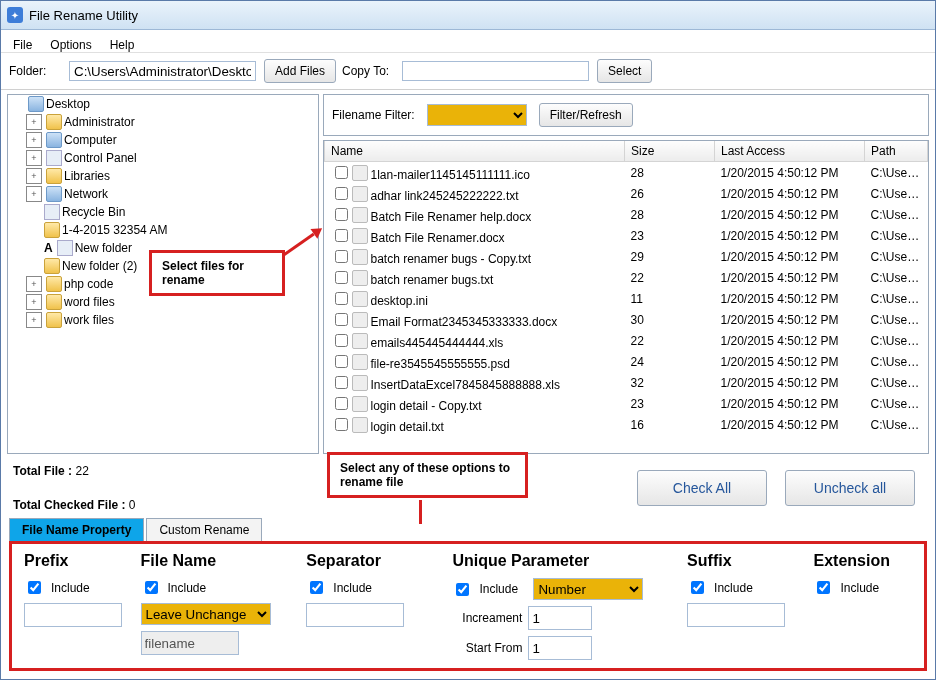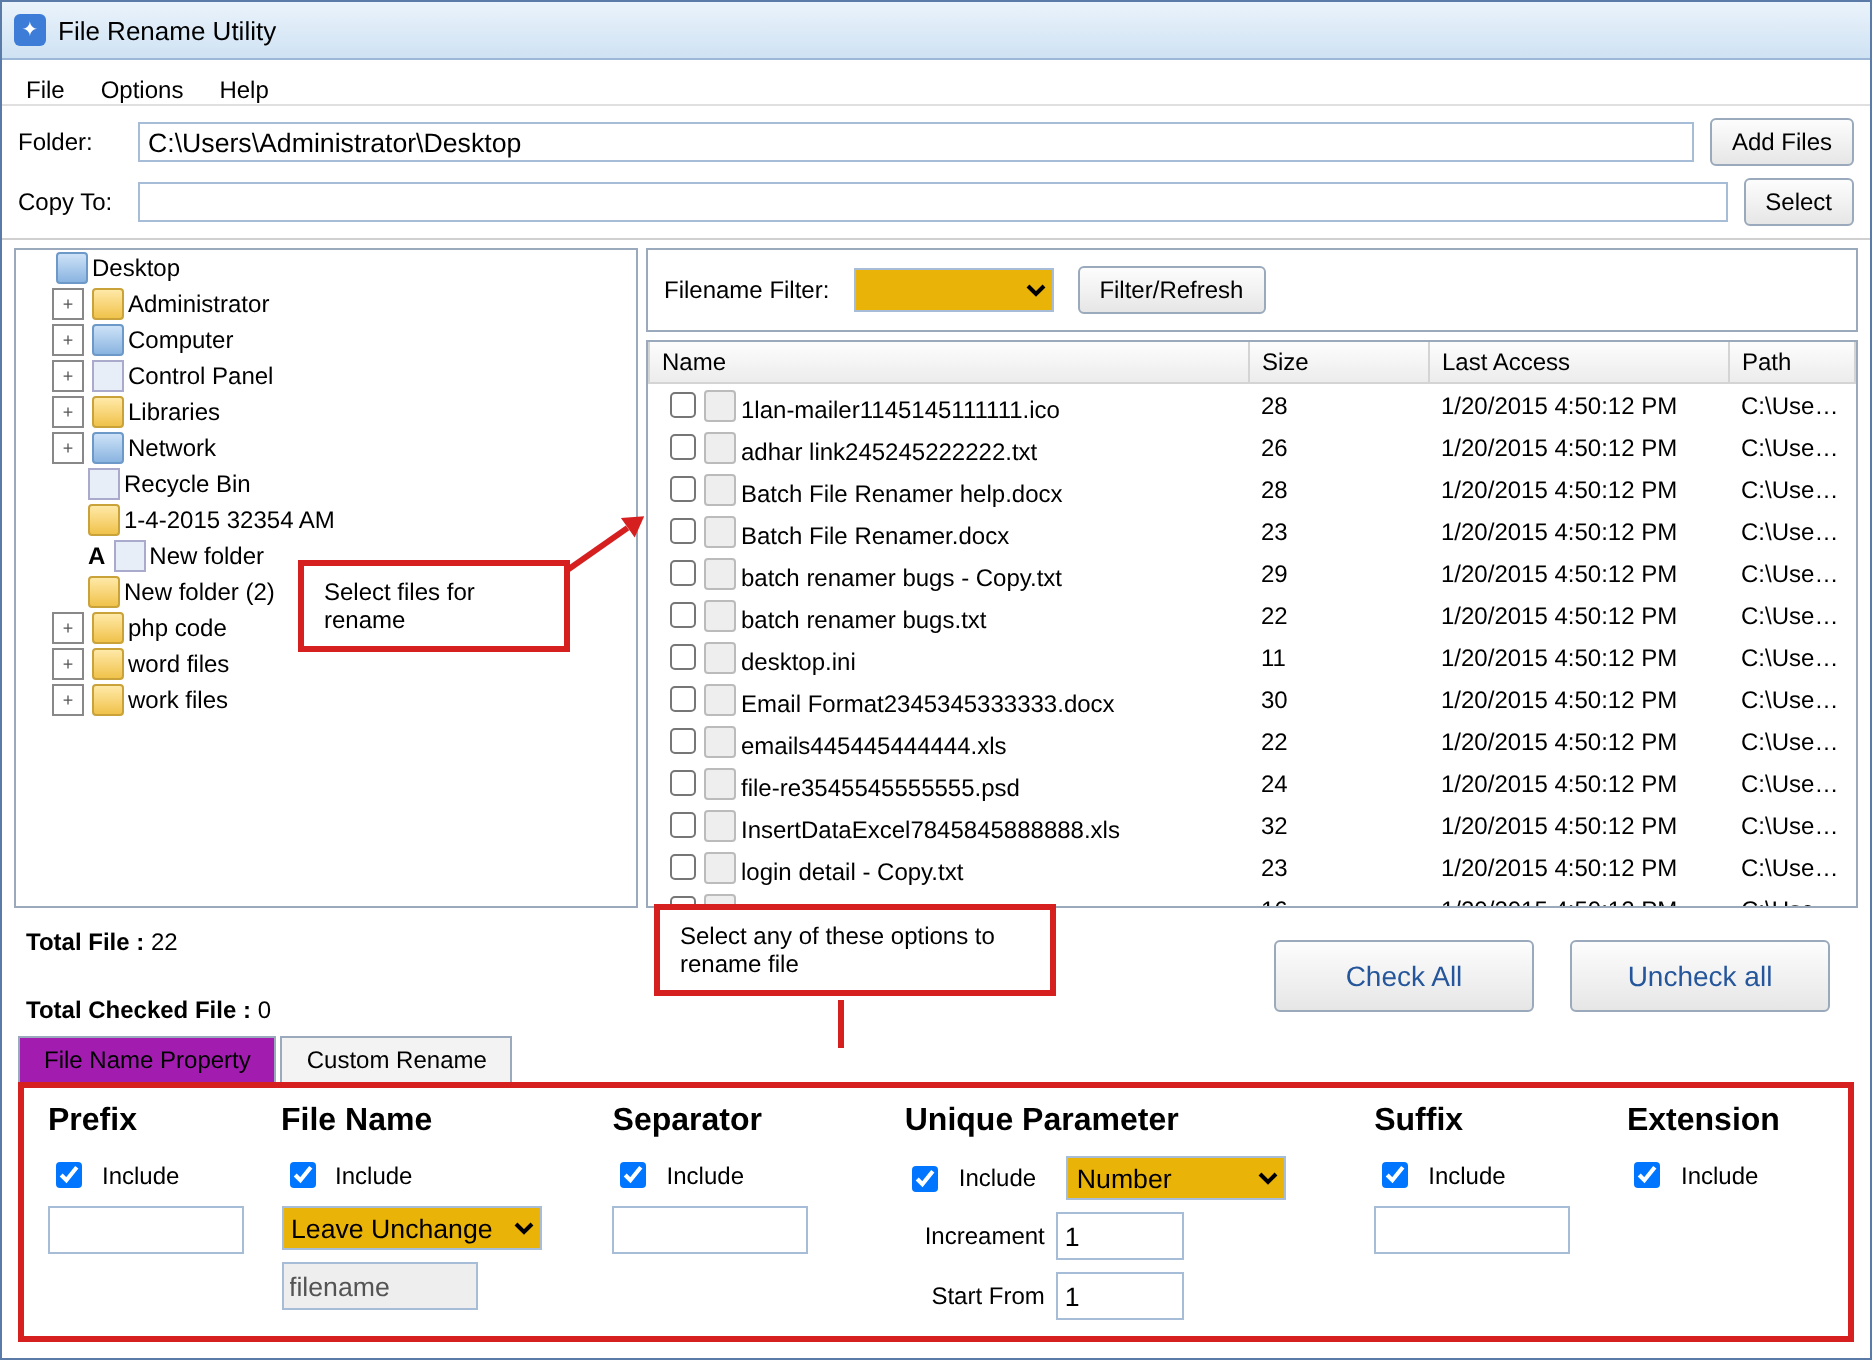--- a/index.html
+++ b/index.html
@@ -1,21 +1,21 @@
 <!DOCTYPE html>
 <html><head>
 <meta charset="utf-8">
 <style>
 html,body{margin:0;padding:0;font-family:"Segoe UI",Tahoma,sans-serif;font-size:12px;color:#000;background:#fff}
 .window{width:936px;height:680px;border:1px solid #5a7aa8;background:#fff;box-sizing:border-box;display:flex;flex-direction:column;overflow:hidden}
 .titlebar{height:28px;background:linear-gradient(#eaf3fb,#cfe2f3);border-bottom:1px solid #9db8d6;display:flex;align-items:center;padding:0 6px;font-size:13px}
 .titlebar .icon{width:16px;height:16px;margin-right:6px;background:#3d7dd8;border-radius:3px;display:inline-flex;align-items:center;justify-content:center;color:#fff;font-size:10px}
 .menubar{height:22px;display:flex;align-items:flex-end;gap:18px;padding:0 12px;border-bottom:1px solid #e0e0e0}
 .menubar span{cursor:default}
-.toolbar{padding:6px 8px;display:flex;flex-direction:column;gap:6px;border-bottom:1px solid #d0d0d0}
+.toolbar{padding:6px 8px;display:flex;flex-direction:row;gap:6px;border-bottom:1px solid #d0d0d0}
 .trow{display:flex;align-items:center;gap:8px}
 .trow label{width:52px}
 .tinput{flex:1;height:20px;border:1px solid #a7bcd6;background:#fff;padding:2px 4px;box-sizing:border-box}
 .btn{height:24px;border:1px solid #9aa9bb;background:linear-gradient(#fdfdfd,#e6e6e6);padding:0 10px;font-family:inherit;font-size:12px;cursor:default;border-radius:3px}
 .bigbtn{height:36px;min-width:130px;font-size:14px;color:#25569b}
 .body{flex:1;display:flex;overflow:hidden}
 .tree{width:310px;border:1px solid #9aa9bb;margin:4px 2px 4px 6px;overflow:auto;font-size:12px}
 .tree-item{display:flex;align-items:center;gap:2px;padding:1px 2px;white-space:nowrap}
 .tw{width:14px;height:14px;display:inline-flex;align-items:center;justify-content:center;border:1px solid #888;font-size:9px;line-height:9px;background:#fff;color:#555;margin-right:2px}
 .ticon{width:14px;height:14px;display:inline-block}
@@ -28,30 +28,30 @@
 table.list{width:100%;border-collapse:collapse;table-layout:fixed}
 table.list th{background:linear-gradient(#fdfdfd,#ececec);border:1px solid #d4d4d4;border-top:none;text-align:left;font-weight:400;padding:3px 6px;position:sticky;top:0}
 table.list td{padding:1px 6px;border-bottom:0;white-space:nowrap;overflow:hidden;text-overflow:ellipsis}
 .chk{width:13px;height:13px;margin-right:4px}
 .ficon{width:14px;height:14px;display:inline-block;margin-right:3px;vertical-align:-2px;background:#eee;border:1px solid #bbb;border-radius:2px}
 .stats{display:flex;align-items:center;gap:18px;padding:6px 12px}
 .stats-left{display:flex;flex-direction:column;gap:20px;min-width:200px}
 .stats-btns{margin-left:auto;display:flex;gap:18px;margin-right:8px}
 .tabs{display:flex;margin:0 8px;border-bottom:3px solid #d62020}
 .tab{border:1px solid #9aa9bb;border-bottom:none;padding:4px 12px;background:#fff;margin-right:2px}
-.tab.active{font-weight:400;background:#a21caf}
+.tab.active{font-weight:700;background:#0ea5e9}
 .tab.inactive{background:#f3f3f3}
 .props{border:3px solid #d62020;border-top:none;margin:0 8px 8px;padding:8px;display:flex;gap:10px}
 .pcol{display:flex;flex-direction:column;gap:6px;border:0;padding:0 4px}
 .pcol h4{margin:0 0 2px;font-size:16px;font-weight:700}
 .pcol .row{display:flex;align-items:center;gap:6px}
 .txt{width:90px;height:20px;border:1px solid #a7bcd6;padding:1px 3px}
 .sel{height:22px;border:1px solid #a7bcd6;background:#eab308}
 .spin{width:56px;height:20px;border:1px solid #a7bcd6;text-align:left;padding:1px 3px}
-.callout{position:absolute;border:3px solid #d62020;background:#fff;padding:6px 10px;font-weight:400;z-index:50}
+.callout{position:absolute;border:3px solid #d62020;background:#fff;padding:6px 10px;font-weight:700;z-index:50}
 .arrow-line{position:absolute;background:#d62020;height:3px;z-index:48;transform-origin:left center}
 .arrow-head{position:absolute;width:0;height:0;border-left:10px solid #d62020;border-top:6px solid transparent;border-bottom:6px solid transparent;z-index:49}
 .rel{position:relative}
 </style>
 </head>
 <body>
 <div class="window rel">
 
 <div class="titlebar">
   <span class="icon">✦</span>

